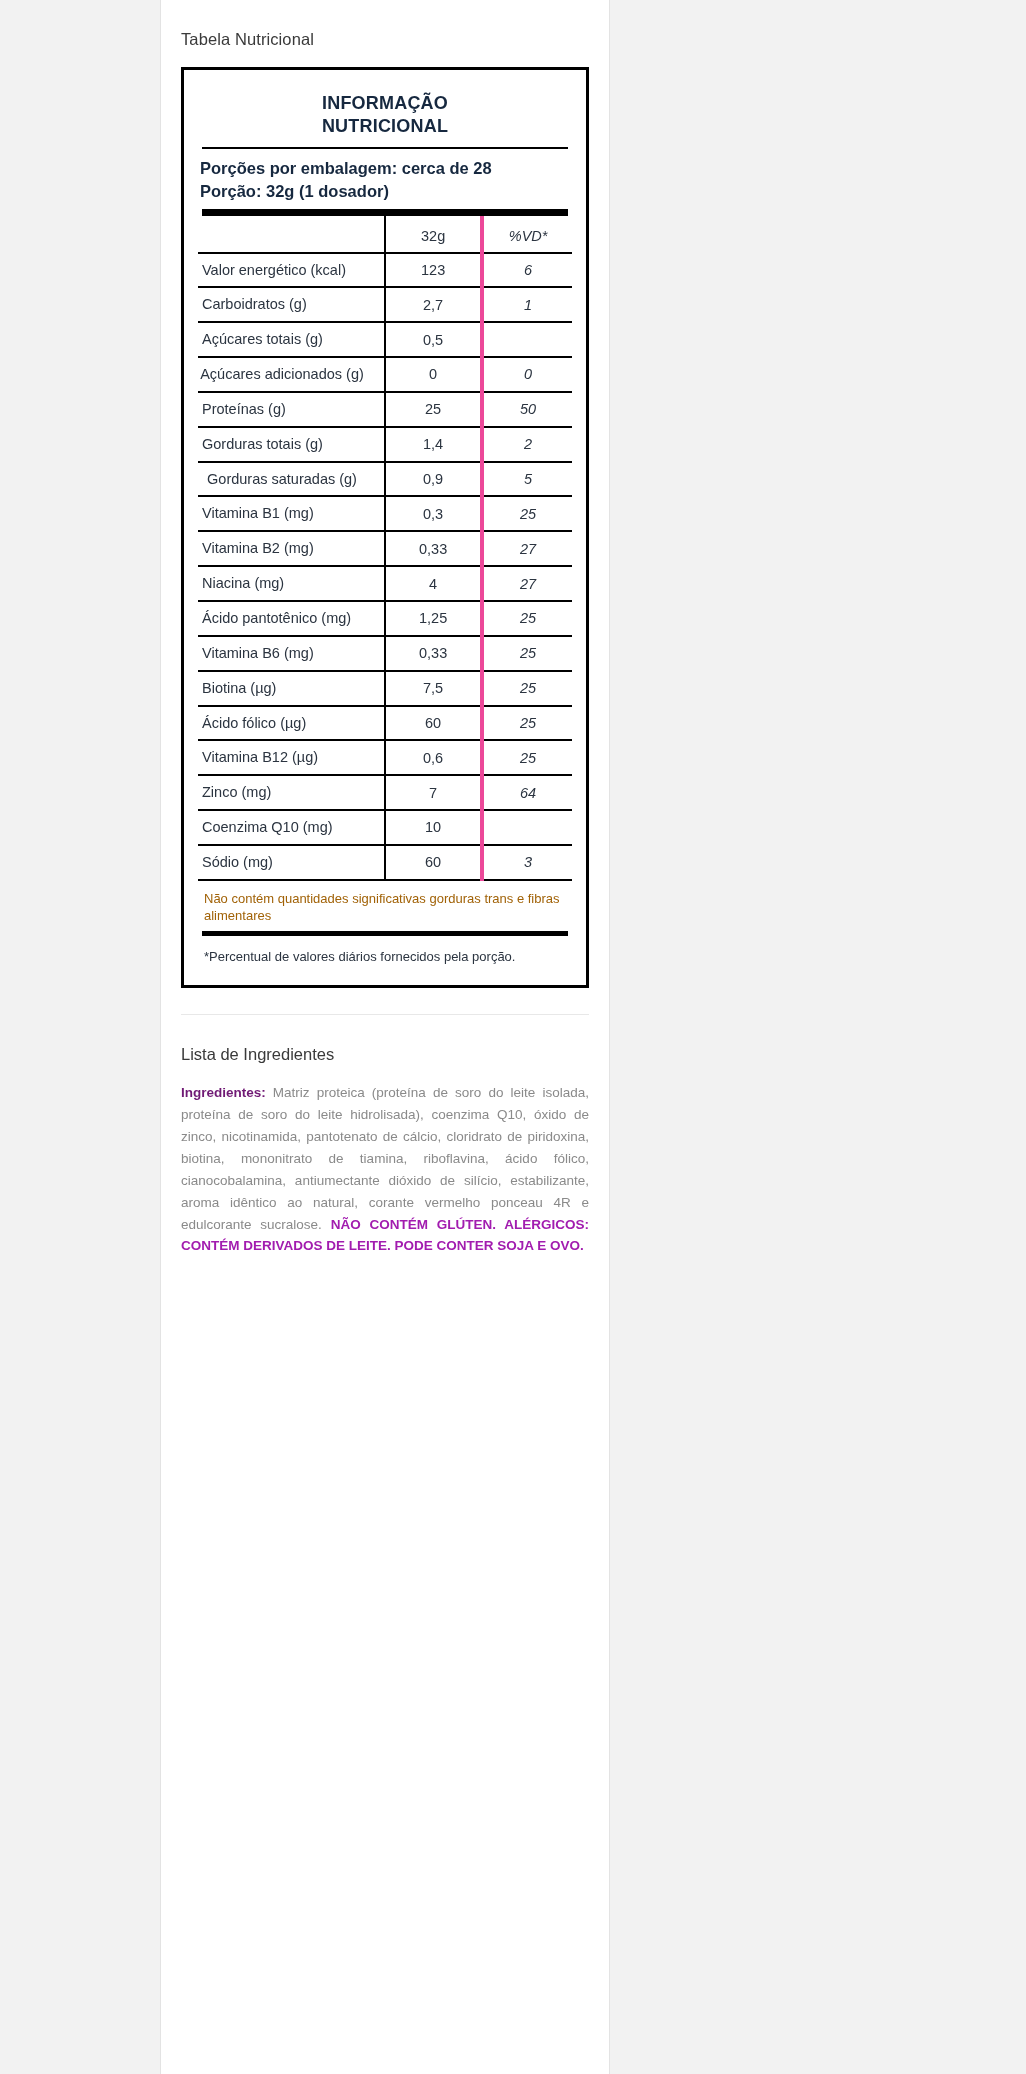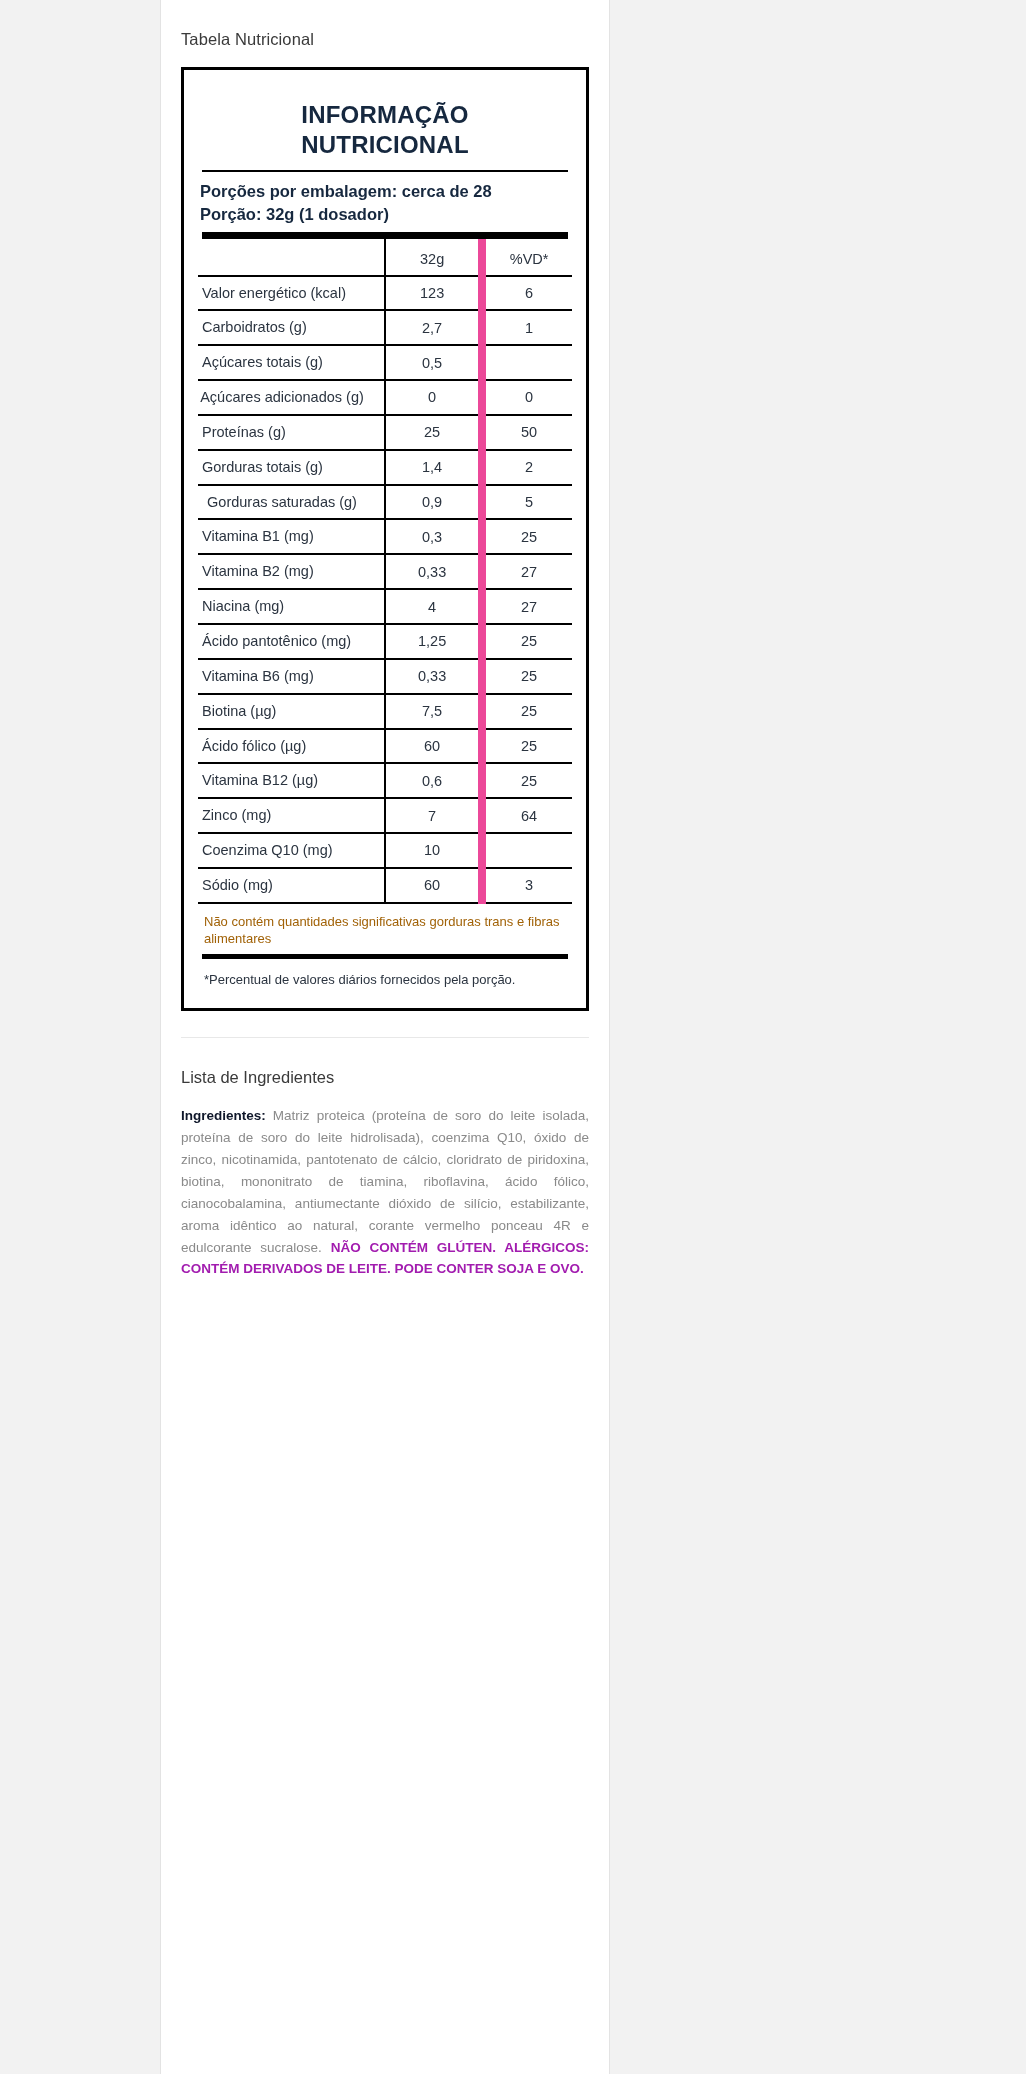--- a/index.html
+++ b/index.html
@@ -36,26 +36,26 @@
     letter-spacing: 0.1px;
   }
   
   .nutri-box {
     border: 3px solid #000;
     padding: 16px 14px 10px 14px;
     background: #fff;
   }
   .nutri-title {
     text-align: center;
-    font-size: 24px;
+    font-size: 18px;
     line-height: 1.25;
     font-weight: 700;
     color: #16283f;
     letter-spacing: 0.2px;
-    margin: 14px 0 10px 0;
+    margin: 6px 0 10px 0;
   }
   .rule-thin {
     border-top: 2px solid #000;
     margin: 6px 4px 8px 4px;
   }
   .serving {
     font-size: 16.5px;
     line-height: 1.38;
     font-weight: 700;
     color: #16283f;
@@ -88,21 +88,21 @@
   }
   table.nutri thead th.h-name { text-align: left; }
   table.nutri tbody td {
     border-bottom: 2px solid #000;
   }
   table.nutri tbody tr:last-child td { border-bottom: 2px solid #000; }
   td.name { text-align: left; padding-left: 6px; line-height: 1.3; margin-left: 12px; }
   td.name.sub { text-align: center; padding-left: 0; padding-right: 18px; }
   td.amt, td.vd { text-align: center; }
   .colsep-amt { border-left: 2px solid #000; border-radius: 7px; }
-  .colsep-vd  { border-left: 8px solid #ec4899; }
+  .colsep-vd  { border-left: 4px solid #ec4899; font-style: italic; }
   .note {
     font-size: 13px;
     line-height: 1.35;
     color: #a16207;
     padding: 9px 6px 2px 6px;
   }
   .note-rule {
     border-top: 5px solid #000;
     margin: 4px 4px 0 4px;
   }
@@ -119,21 +119,21 @@
     font-weight: 400;
     margin: 30px 0 18px 0;
   }
   .ing-body {
     font-size: 13.5px;
     line-height: 1.62;
     color: #8a8a8a;
     text-align: justify;
     margin: 0 0 40px 0;
   }
-  .ing-body b { color: #0f172a; font-weight: 700; }
+  .ing-body b { color: #701a75; font-weight: 700; }
   .ing-body .warn { color: #a21caf; font-weight: 700; }
   .divider-top {
     border-top: 1px solid #e8e8e8;
     margin: 26px 0 0 0;
   }
 </style>
 </head>
 <body>
 
 <div class="page">

